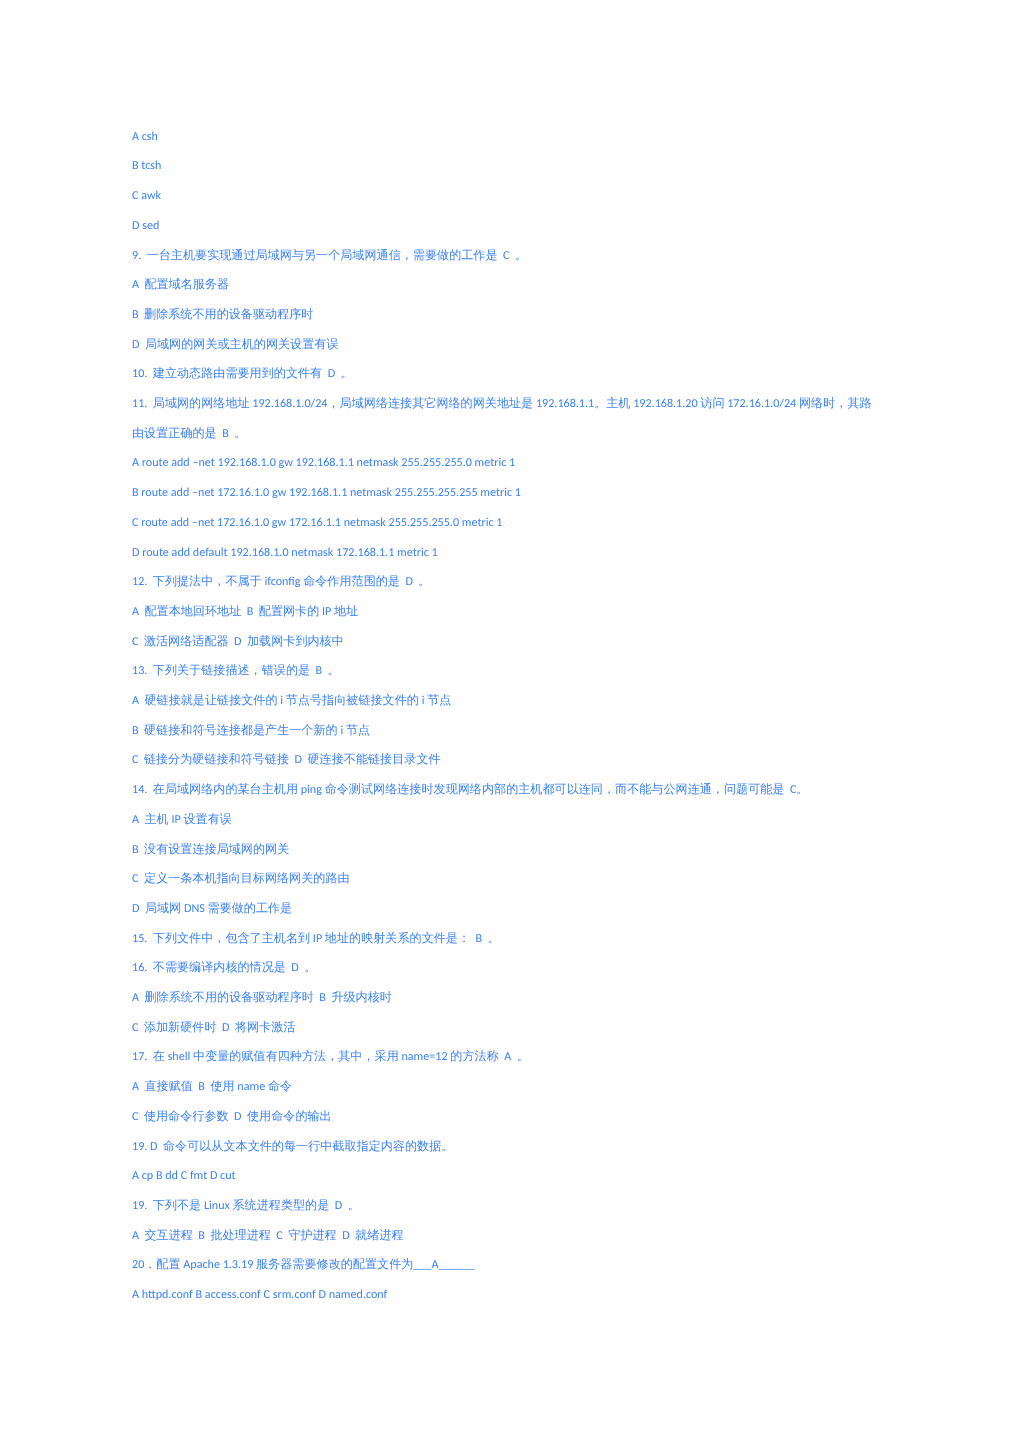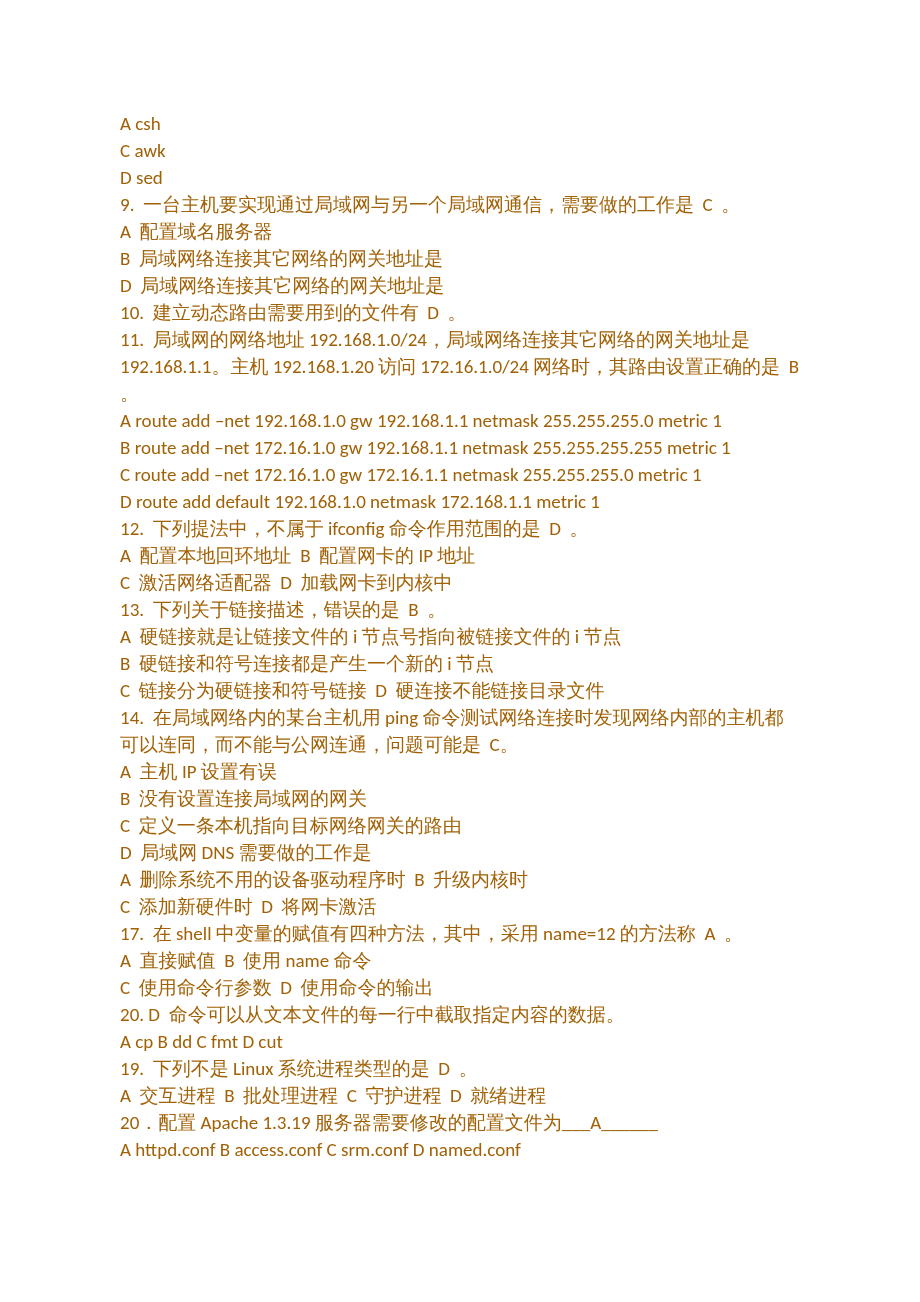--- a/index.html
+++ b/index.html
@@ -8,60 +8,63 @@
     background: #ffffff;
     font-family: "Calibri", "Microsoft YaHei", "SimSun", sans-serif;
     width: 920px;
   }
   .page {
     padding: 110px 120px 100px 120px;
     box-sizing: border-box;
     width: 920px;
   }
   .line {
-    font-size: 19px;
+    font-size: 11px;
     line-height: 27px;
-    color: #a16207;
+    color: #3b82f6;
     white-space: pre-wrap;
     word-break: break-word;
   }
 </style>
 </head>
 <body>
 
 <div class="page">
   <div class="line">A csh</div>
+  <div class="line">B tcsh</div>
   <div class="line">C awk</div>
   <div class="line">D sed</div>
   <div class="line">9.  一台主机要实现通过局域网与另一个局域网通信，需要做的工作是  C  。</div>
   <div class="line">A  配置域名服务器</div>
-  <div class="line">B  局域网络连接其它网络的网关地址是</div>
-  <div class="line">D  局域网络连接其它网络的网关地址是</div>
+  <div class="line">B  删除系统不用的设备驱动程序时</div>
+  <div class="line">D  局域网的网关或主机的网关设置有误</div>
   <div class="line">10.  建立动态路由需要用到的文件有  D  。</div>
   <div class="line">11.  局域网的网络地址 192.168.1.0/24，局域网络连接其它网络的网关地址是 192.168.1.1。主机 192.168.1.20 访问 172.16.1.0/24 网络时，其路由设置正确的是  B  。</div>
   <div class="line">A route add –net 192.168.1.0 gw 192.168.1.1 netmask 255.255.255.0 metric 1</div>
   <div class="line">B route add –net 172.16.1.0 gw 192.168.1.1 netmask 255.255.255.255 metric 1</div>
   <div class="line">C route add –net 172.16.1.0 gw 172.16.1.1 netmask 255.255.255.0 metric 1</div>
   <div class="line">D route add default 192.168.1.0 netmask 172.168.1.1 metric 1</div>
   <div class="line">12.  下列提法中，不属于 ifconfig 命令作用范围的是  D  。</div>
   <div class="line">A  配置本地回环地址  B  配置网卡的 IP 地址</div>
   <div class="line">C  激活网络适配器  D  加载网卡到内核中</div>
   <div class="line">13.  下列关于链接描述，错误的是  B  。</div>
   <div class="line">A  硬链接就是让链接文件的 i 节点号指向被链接文件的 i 节点</div>
   <div class="line">B  硬链接和符号连接都是产生一个新的 i 节点</div>
   <div class="line">C  链接分为硬链接和符号链接  D  硬连接不能链接目录文件</div>
   <div class="line">14.  在局域网络内的某台主机用 ping 命令测试网络连接时发现网络内部的主机都可以连同，而不能与公网连通，问题可能是  C。</div>
   <div class="line">A  主机 IP 设置有误</div>
   <div class="line">B  没有设置连接局域网的网关</div>
   <div class="line">C  定义一条本机指向目标网络网关的路由</div>
   <div class="line">D  局域网 DNS 需要做的工作是</div>
+  <div class="line">15.  下列文件中，包含了主机名到 IP 地址的映射关系的文件是：  B  。</div>
+  <div class="line">16.  不需要编译内核的情况是  D  。</div>
   <div class="line">A  删除系统不用的设备驱动程序时  B  升级内核时</div>
   <div class="line">C  添加新硬件时  D  将网卡激活</div>
   <div class="line">17.  在 shell 中变量的赋值有四种方法，其中，采用 name=12 的方法称  A  。</div>
   <div class="line">A  直接赋值  B  使用 name 命令</div>
   <div class="line">C  使用命令行参数  D  使用命令的输出</div>
-  <div class="line">20. D  命令可以从文本文件的每一行中截取指定内容的数据。</div>
+  <div class="line">19. D  命令可以从文本文件的每一行中截取指定内容的数据。</div>
   <div class="line">A cp B dd C fmt D cut</div>
   <div class="line">19.  下列不是 Linux 系统进程类型的是  D  。</div>
   <div class="line">A  交互进程  B  批处理进程  C  守护进程  D  就绪进程</div>
   <div class="line">20．配置 Apache 1.3.19 服务器需要修改的配置文件为___A______</div>
   <div class="line">A httpd.conf B access.conf C srm.conf D named.conf</div>
 </div>
 
 </body></html>

